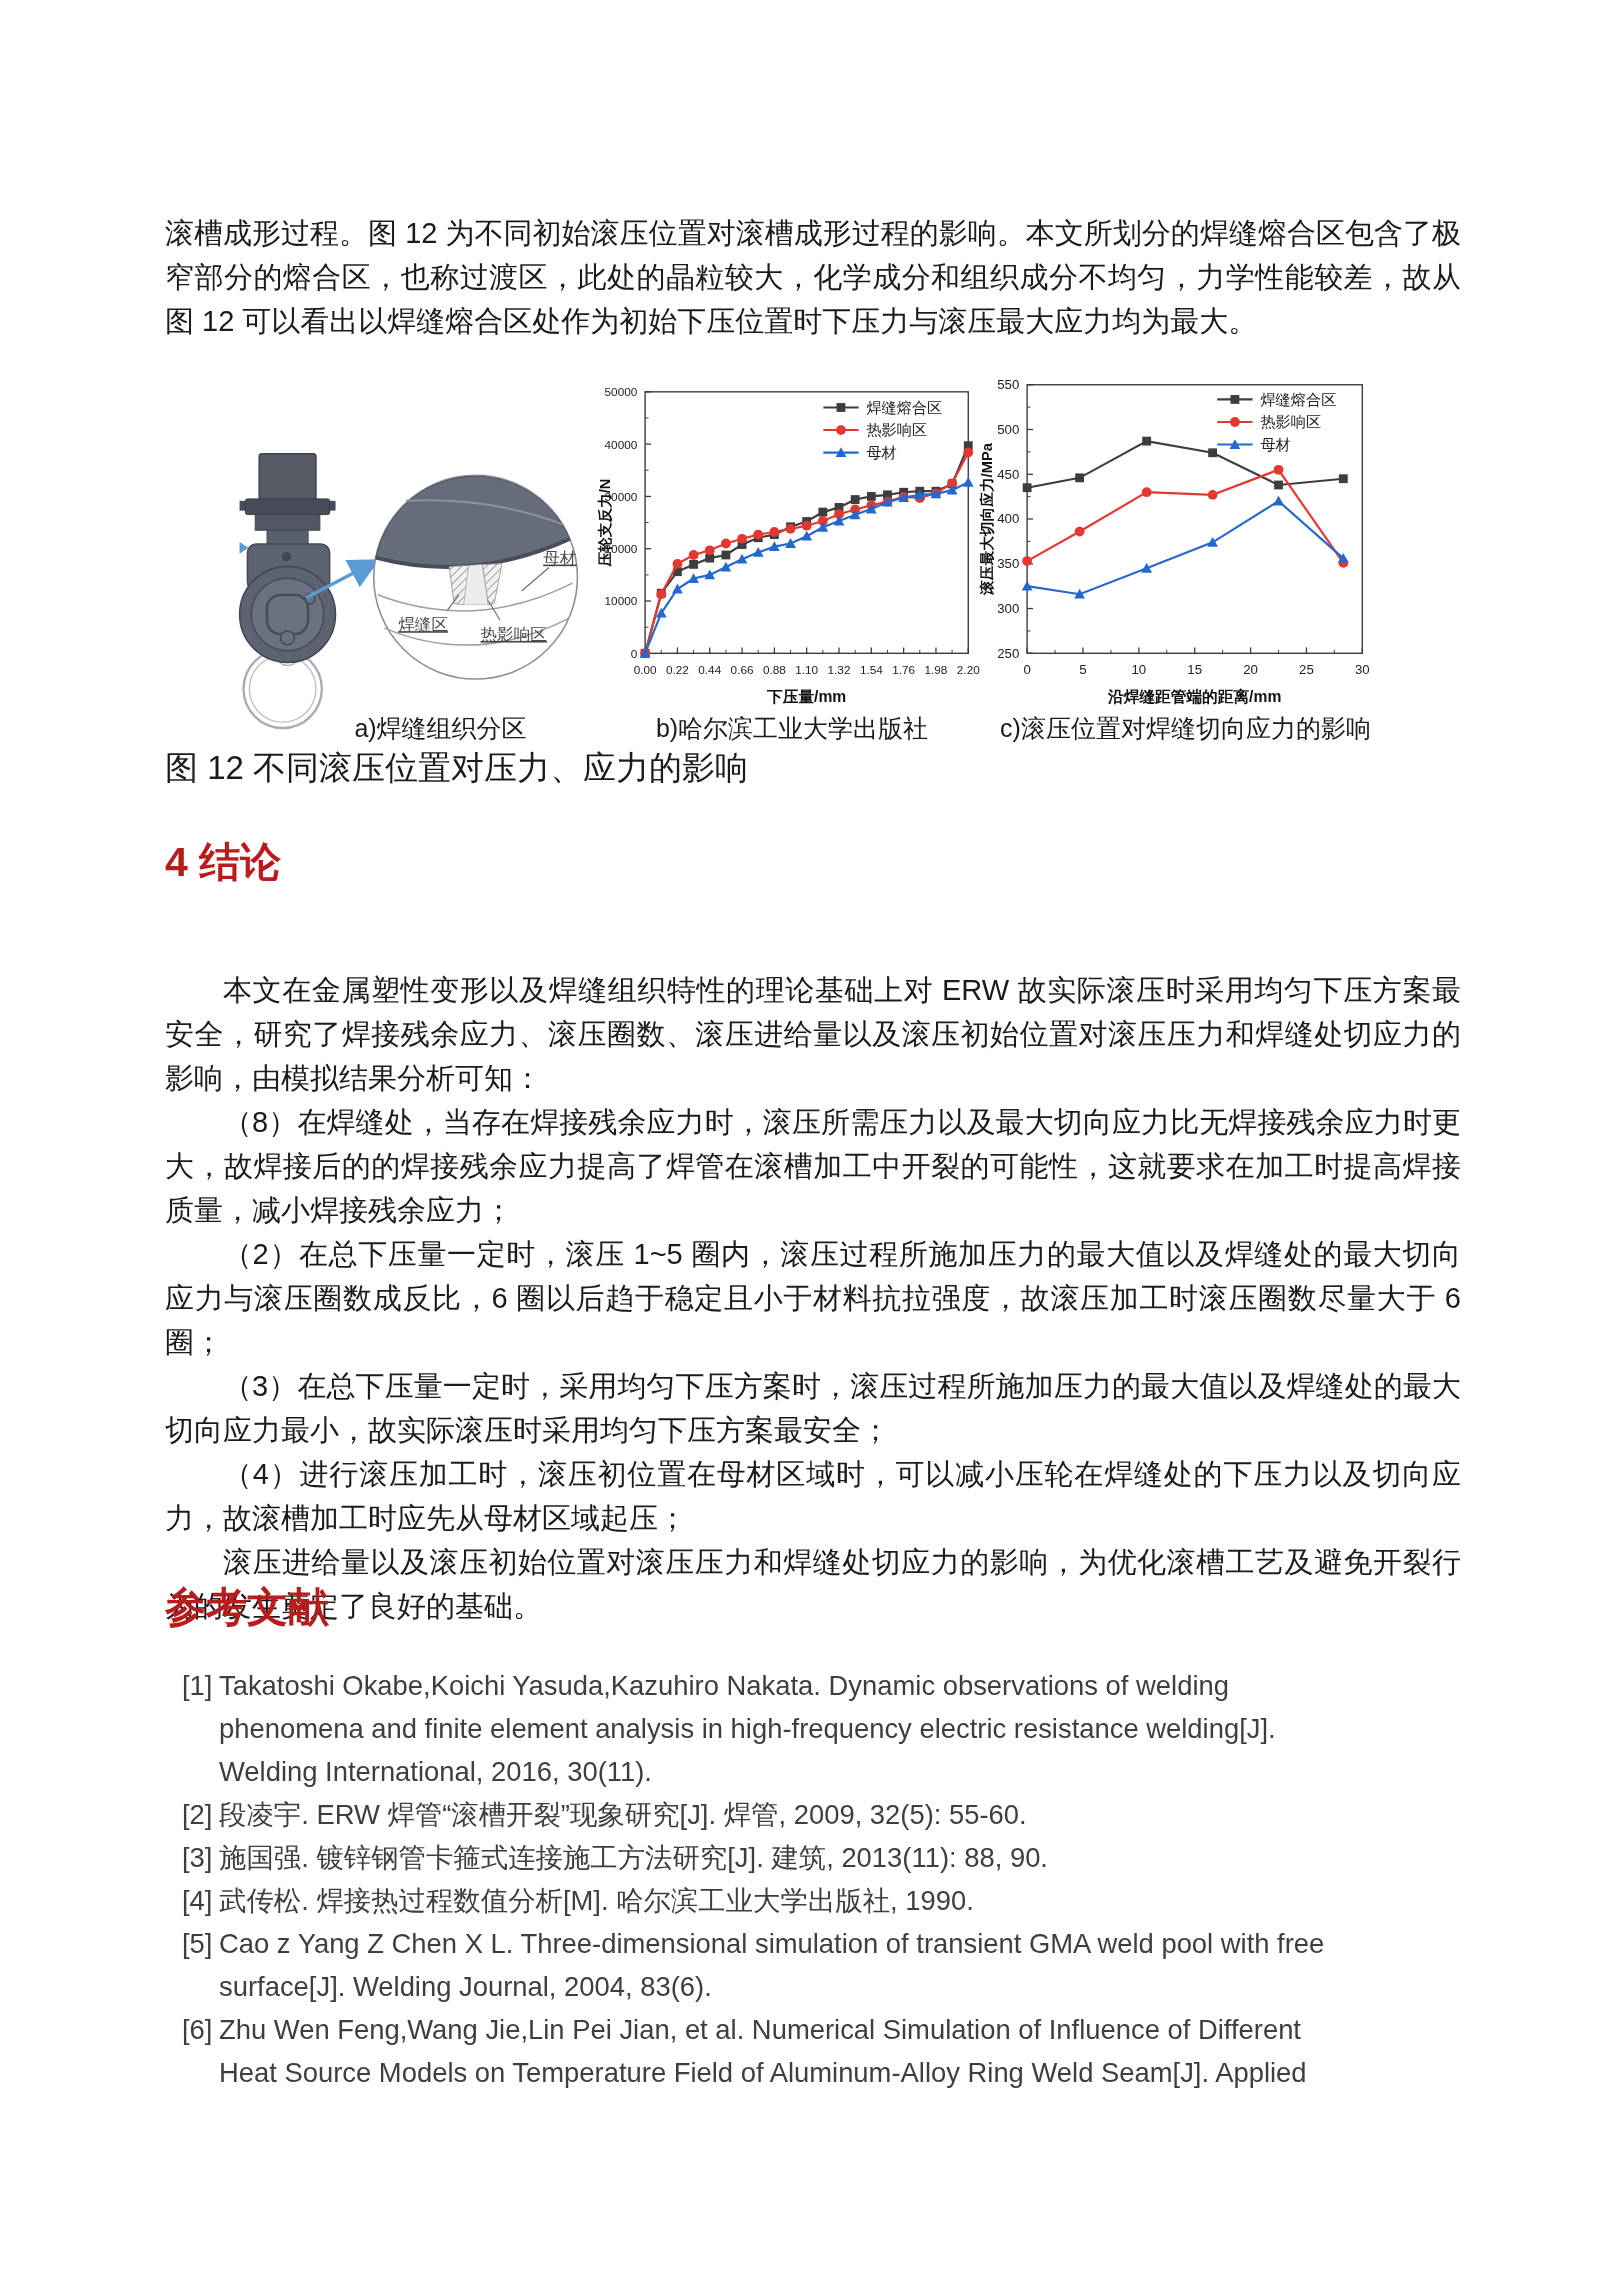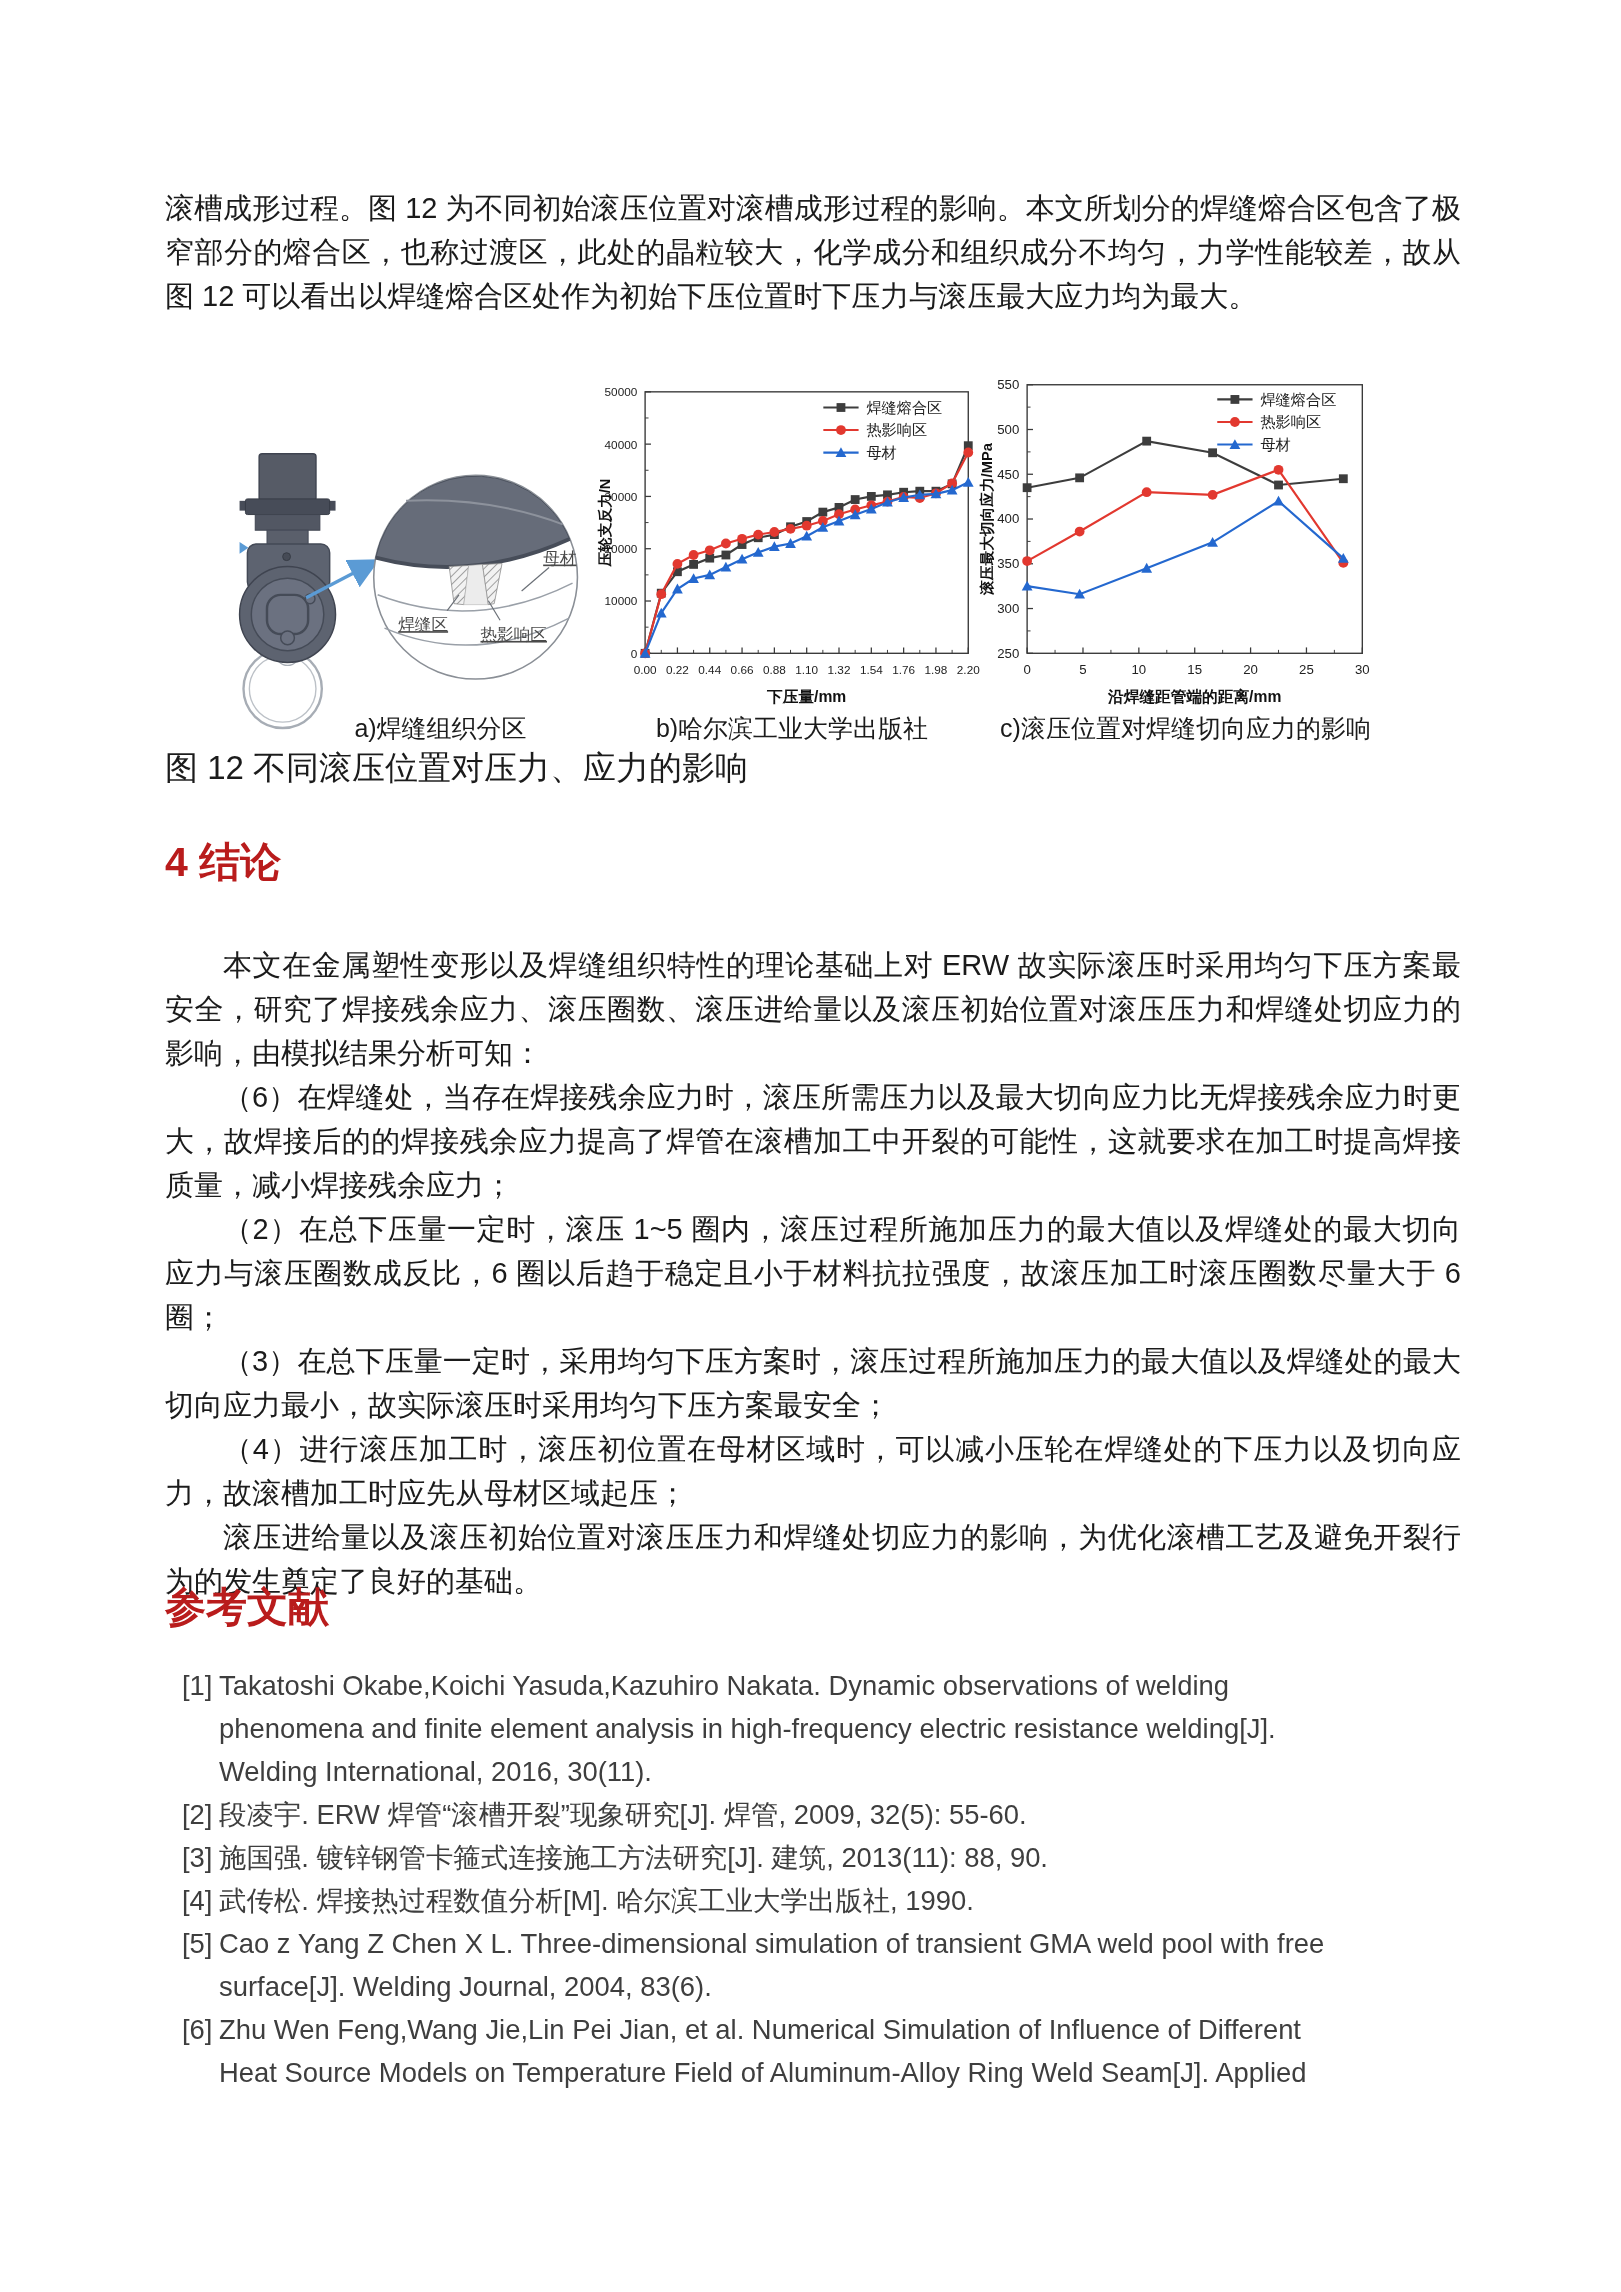--- a/index.html
+++ b/index.html
@@ -1,21 +1,21 @@
 <!DOCTYPE html>
 <html><head>
 <meta charset="utf-8">
 <style>
   html,body{margin:0;padding:0;}
   body{
     width:1621px;height:2293px;position:relative;background:#ffffff;
     font-family:"Liberation Sans",sans-serif;color:#1b1b1b;overflow:hidden;
   }
   .abs{position:absolute;}
-  .body-text{font-size:29px;line-height:44px;text-align:justify;}
+  .body-text{font-size:29px;line-height:44px;text-align:justify;margin-top:25px;}
   .para-block p{margin:0;text-indent:2em;}
   #p-top{left:165px;top:186px;width:1296px;}
   #concl-block{left:165px;top:943px;width:1296px;}
   .fig-caption{font-size:25px;line-height:33px;text-align:center;color:#1b1b1b;}
   #cap-a{left:230px;top:712px;width:421px;}
   #cap-b{left:596px;top:712px;width:392px;}
   #cap-c{left:965px;top:712px;width:441px;}
   #cap-main{left:165px;top:749px;width:1296px;font-size:33px;line-height:37px;}
   .h1{font-size:41px;font-weight:700;color:#b91c1c;}
   #h-conclusion{left:165px;top:835px;}
@@ -295,21 +295,21 @@
   </svg>
 
 <div id="cap-a" class="abs fig-caption">a)焊缝组织分区</div>
 <div id="cap-b" class="abs fig-caption">b)哈尔滨工业大学出版社</div>
 <div id="cap-c" class="abs fig-caption">c)滚压位置对焊缝切向应力的影响</div>
 <div id="cap-main" class="abs">图 12 不同滚压位置对压力、应力的影响</div>
 
 <div id="h-conclusion" class="abs h1">4 结论</div>
 <div id="concl-block" class="abs body-text para-block">
   <p>本文在金属塑性变形以及焊缝组织特性的理论基础上对 ERW 故实际滚压时采用均匀下压方案最安全，研究了焊接残余应力、滚压圈数、滚压进给量以及滚压初始位置对滚压压力和焊缝处切应力的影响，由模拟结果分析可知：</p>
-  <p>（6）在焊缝处，当存在焊接残余应力时，滚压所需压力以及最大切向应力比无焊接残余应力时更大，故焊接后的的焊接残余应力提高了焊管在滚槽加工中开裂的可能性，这就要求在加工时提高焊接质量，减小焊接残余应力；</p>
+  <p>（8）在焊缝处，当存在焊接残余应力时，滚压所需压力以及最大切向应力比无焊接残余应力时更大，故焊接后的的焊接残余应力提高了焊管在滚槽加工中开裂的可能性，这就要求在加工时提高焊接质量，减小焊接残余应力；</p>
   <p>（2）在总下压量一定时，滚压 1~5 圈内，滚压过程所施加压力的最大值以及焊缝处的最大切向应力与滚压圈数成反比，6 圈以后趋于稳定且小于材料抗拉强度，故滚压加工时滚压圈数尽量大于 6 圈；</p>
   <p>（3）在总下压量一定时，采用均匀下压方案时，滚压过程所施加压力的最大值以及焊缝处的最大切向应力最小，故实际滚压时采用均匀下压方案最安全；</p>
   <p>（4）进行滚压加工时，滚压初位置在母材区域时，可以减小压轮在焊缝处的下压力以及切向应力，故滚槽加工时应先从母材区域起压；</p>
   <p>滚压进给量以及滚压初始位置对滚压压力和焊缝处切应力的影响，为优化滚槽工艺及避免开裂行为的发生奠定了良好的基础。</p>
 </div>
 
 <div id="h-references" class="abs h1">参考文献</div>
 <div id="refs" class="abs">
   <p class="ref">
     <span class="mk">[1]</span>

